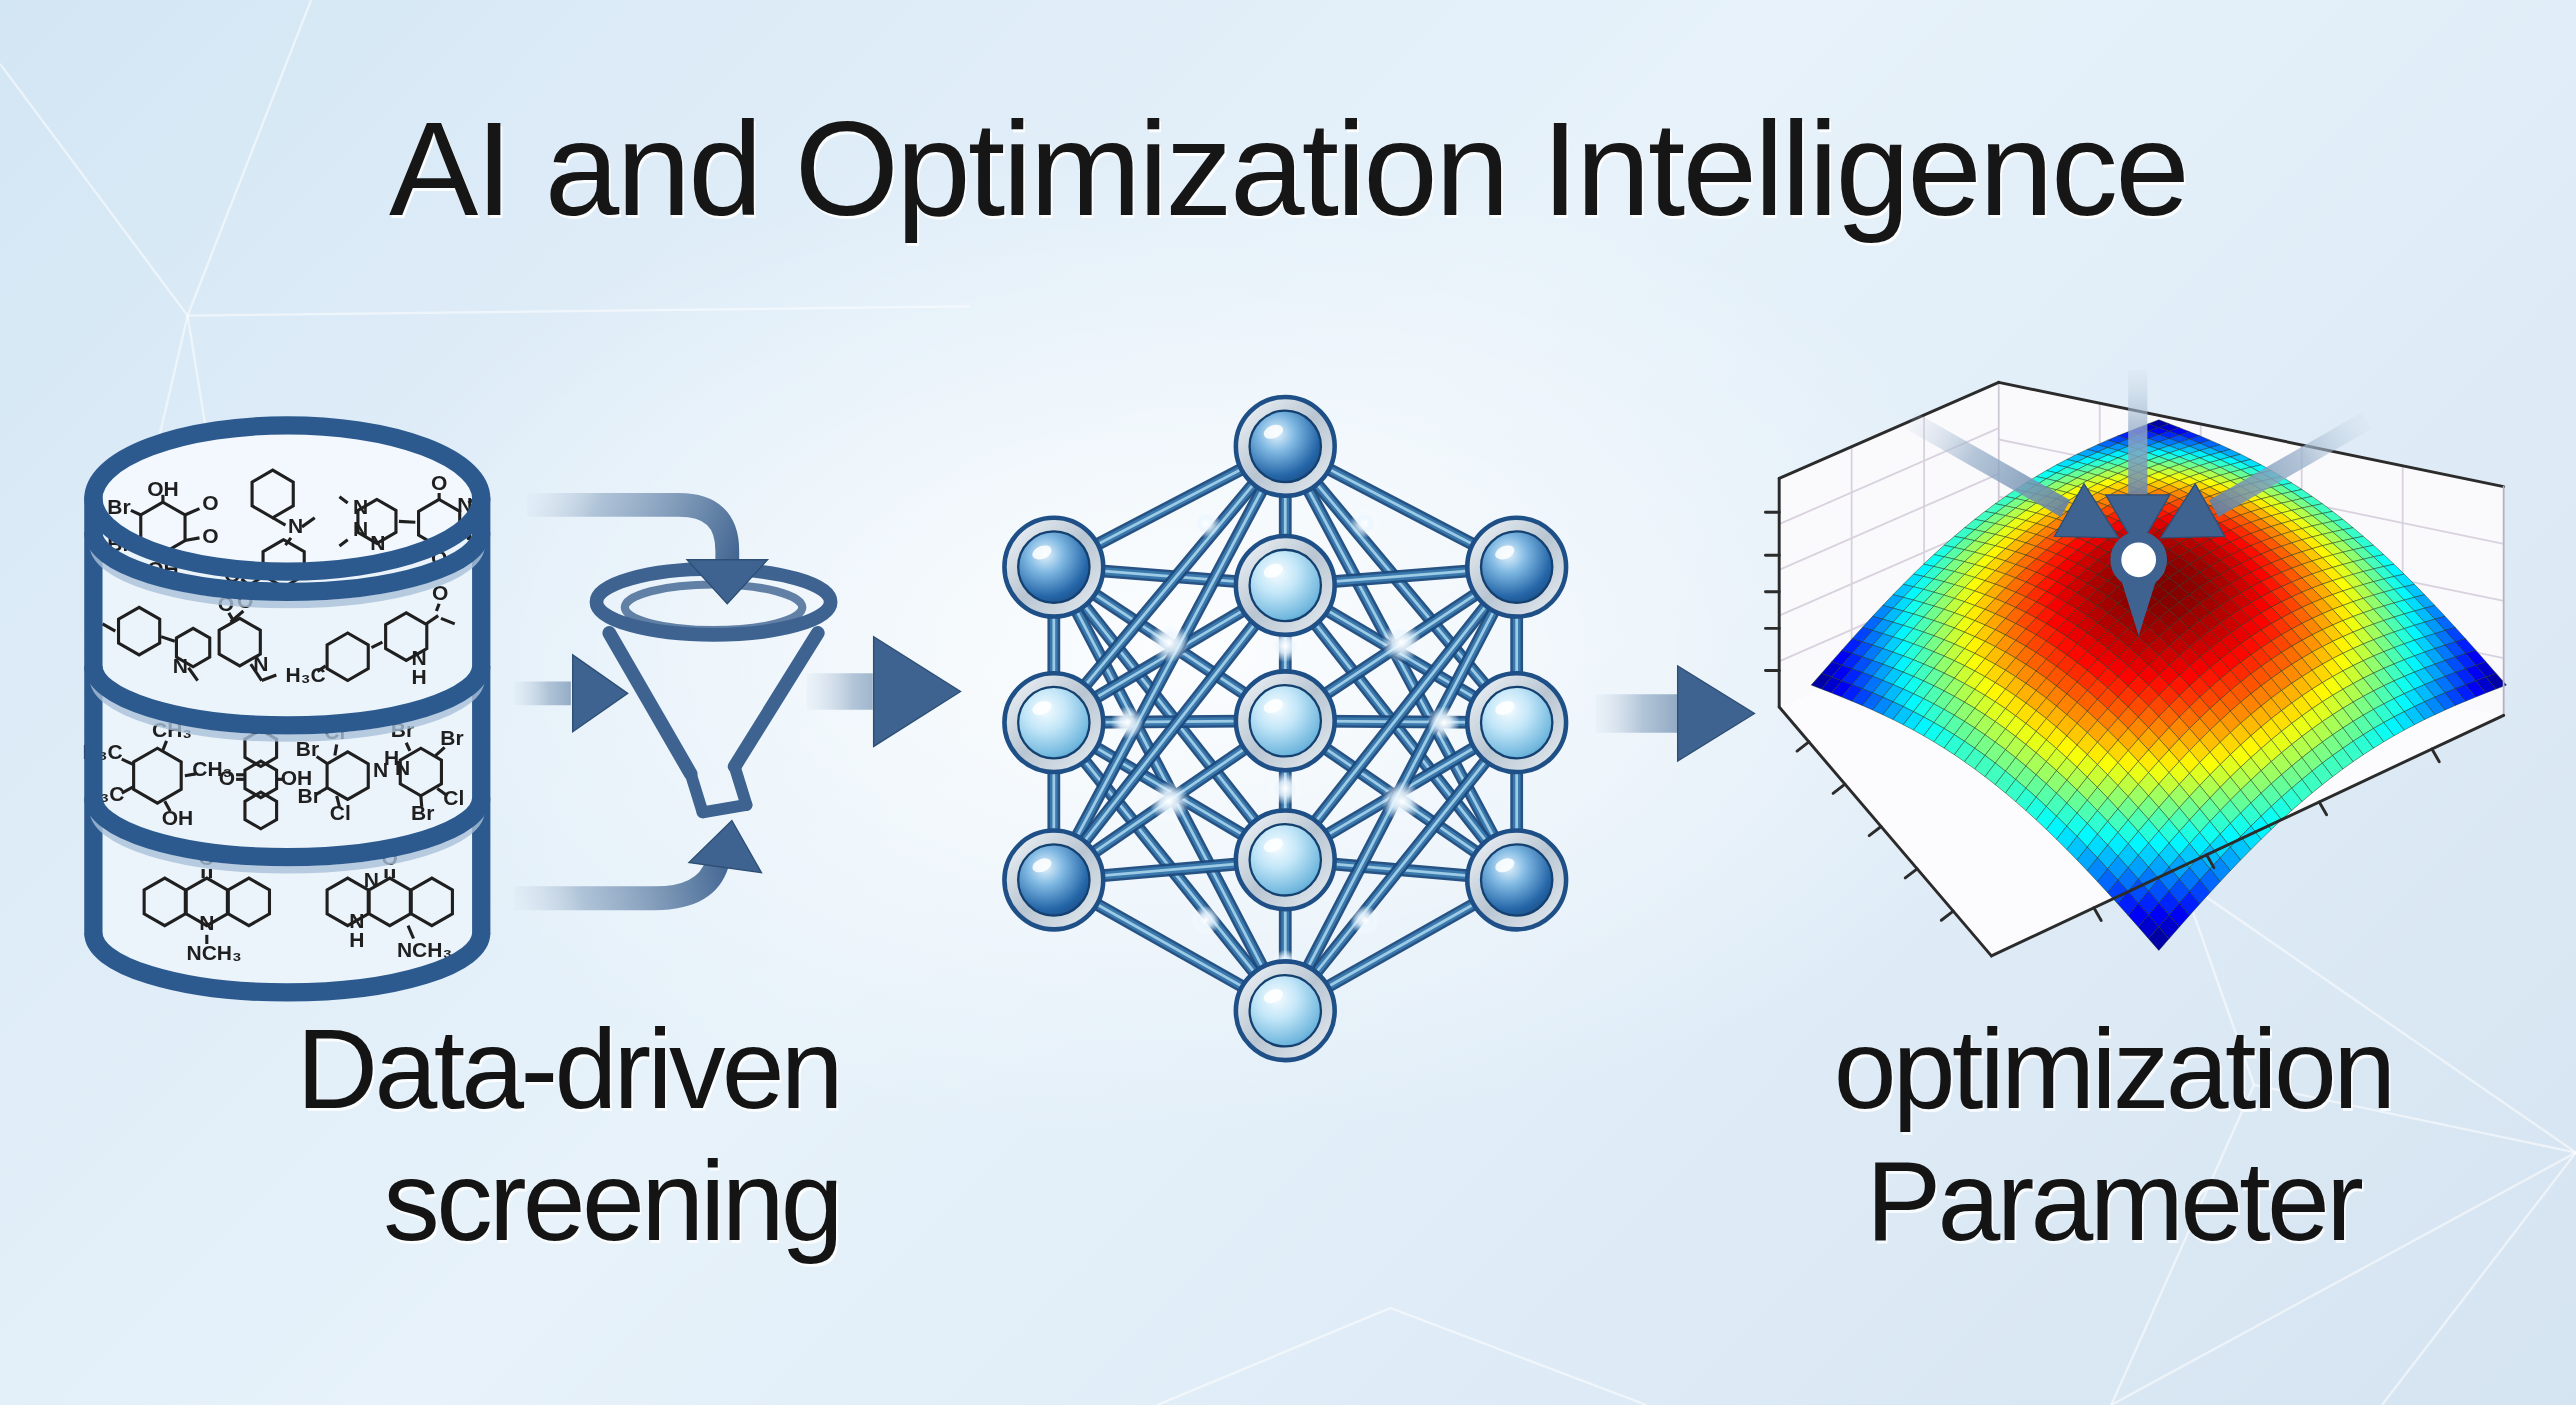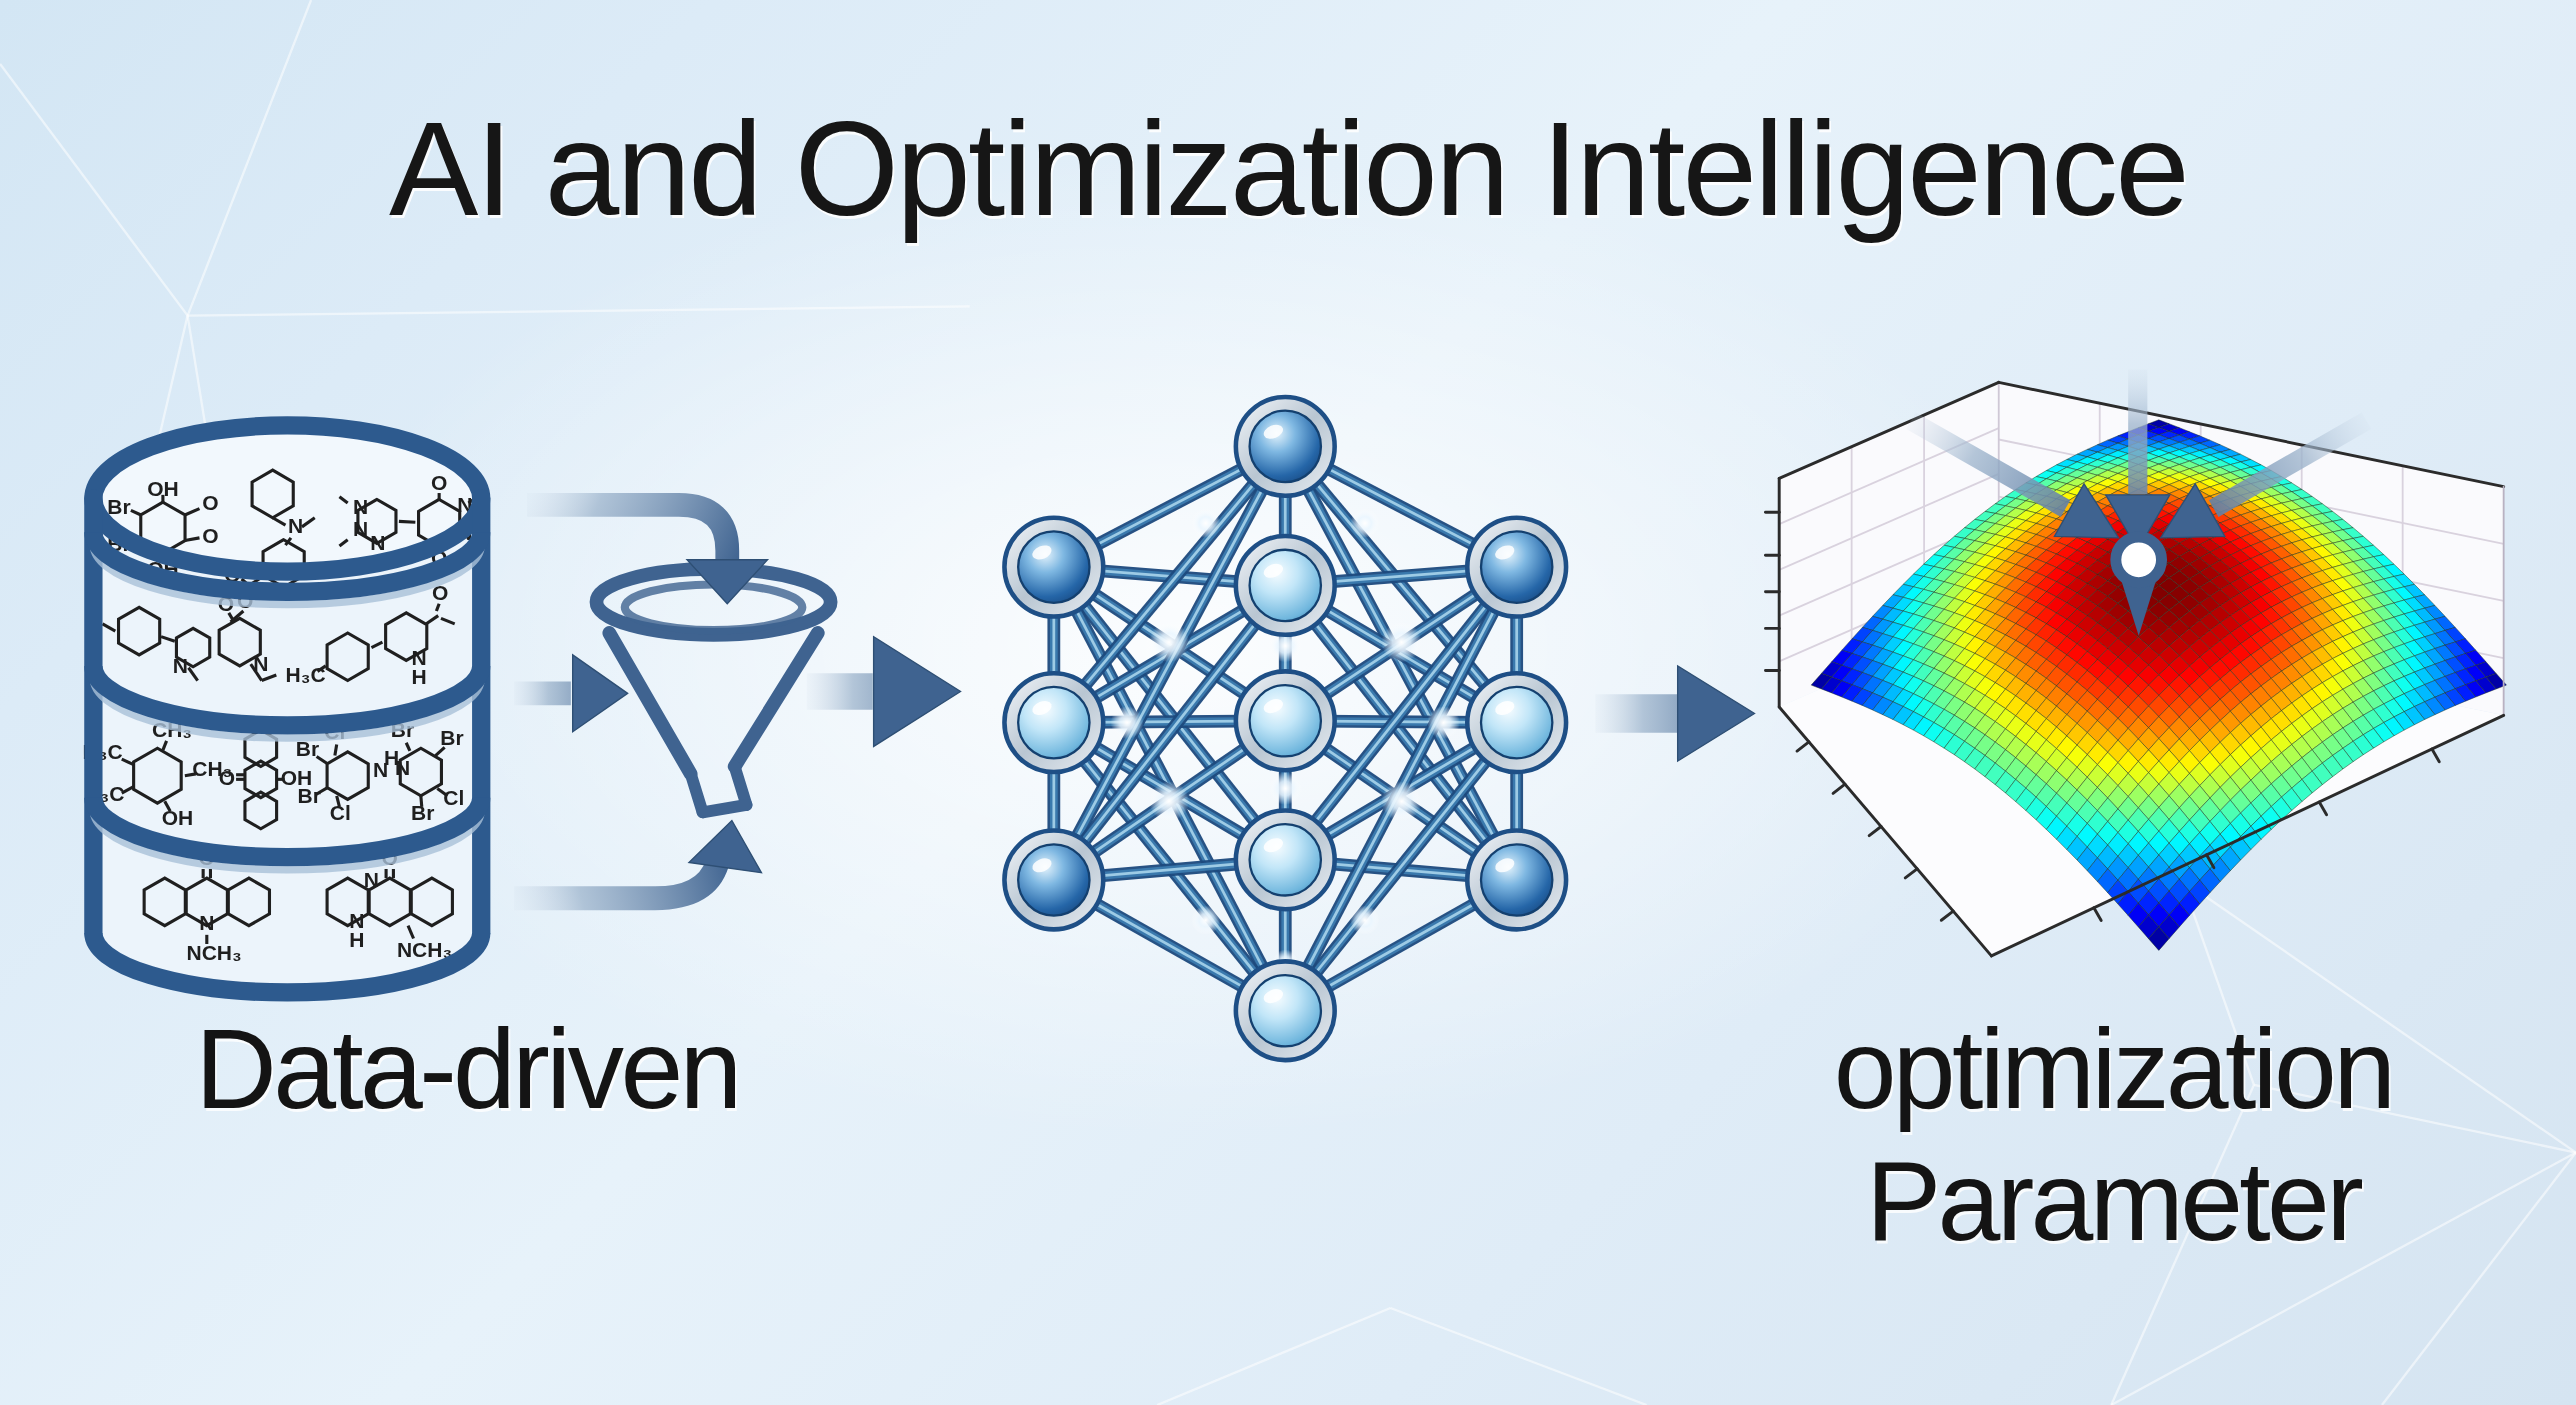--- a/index.html
+++ b/index.html
@@ -8,21 +8,21 @@
       radial-gradient(ellipse 1464px 823px at 46% 46%, rgba(255,255,255,0.85) 0%, rgba(255,255,255,0) 60%),
       linear-gradient(135deg,#d3e6f4 0%, #dcebf7 18%, #e7f2fa 45%, #dfecf7 70%, #d5e4f1 100%);
     font-family:"Liberation Sans","DejaVu Sans",sans-serif;}
   svg.layer{position:absolute;left:0;top:0;width:2576px;height:1405px;}
   .title{position:absolute;left:0;top:102px;width:2576px;text-align:center;
     font-size:134px;font-weight:400;letter-spacing:-2.7px;color:#161616;line-height:1;
     text-shadow:1.8px 2.7px 0 rgba(255,255,255,0.85);}
   .caption{position:absolute;top:1003px;text-align:center;color:#141414;
     font-size:113px;font-weight:400;letter-spacing:-3.7px;line-height:1.17;
     text-shadow:1.8px 2.7px 0 rgba(255,255,255,0.8);}
-  .caption-left{left:110px;width:714px;}
+  .caption-left{left:126px;width:714px;text-align:right;}
   .caption-right{left:1747px;width:732px;}
 </style>
 </head>
 <body>
 
 <div id="canvas">
 
   <svg class="layer" id="bg-mesh" viewBox="0 0 2816 1536">
       <line x1="205" y1="345" x2="0" y2="70" stroke="#ffffff" stroke-width="2.5" opacity="0.55"></line>
       <line x1="205" y1="345" x2="340" y2="0" stroke="#ffffff" stroke-width="2.5" opacity="0.55"></line>
@@ -1785,20 +1785,21 @@
         <polygon points="2362,588 2399.77,528.91 2432.11,586.33" fill="#3f6390" stroke="#2e4f74" stroke-width="1.5"></polygon>
       </g>
       <g>
         <polygon points="2317,628 2338,695 2359,628" fill="#3f6390"></polygon>
         <circle cx="2338" cy="612" r="25" fill="#ffffff" stroke="#3f6390" stroke-width="12"></circle>
       </g>
     </svg>
 
   <div class="caption caption-left">
     <div>Data-driven</div>
+    <div>screening</div>
   </div>
   <div class="caption caption-right">
     <div>optimization</div>
     <div>Parameter</div>
   </div>
 
 </div>
 
 
 </body></html>

